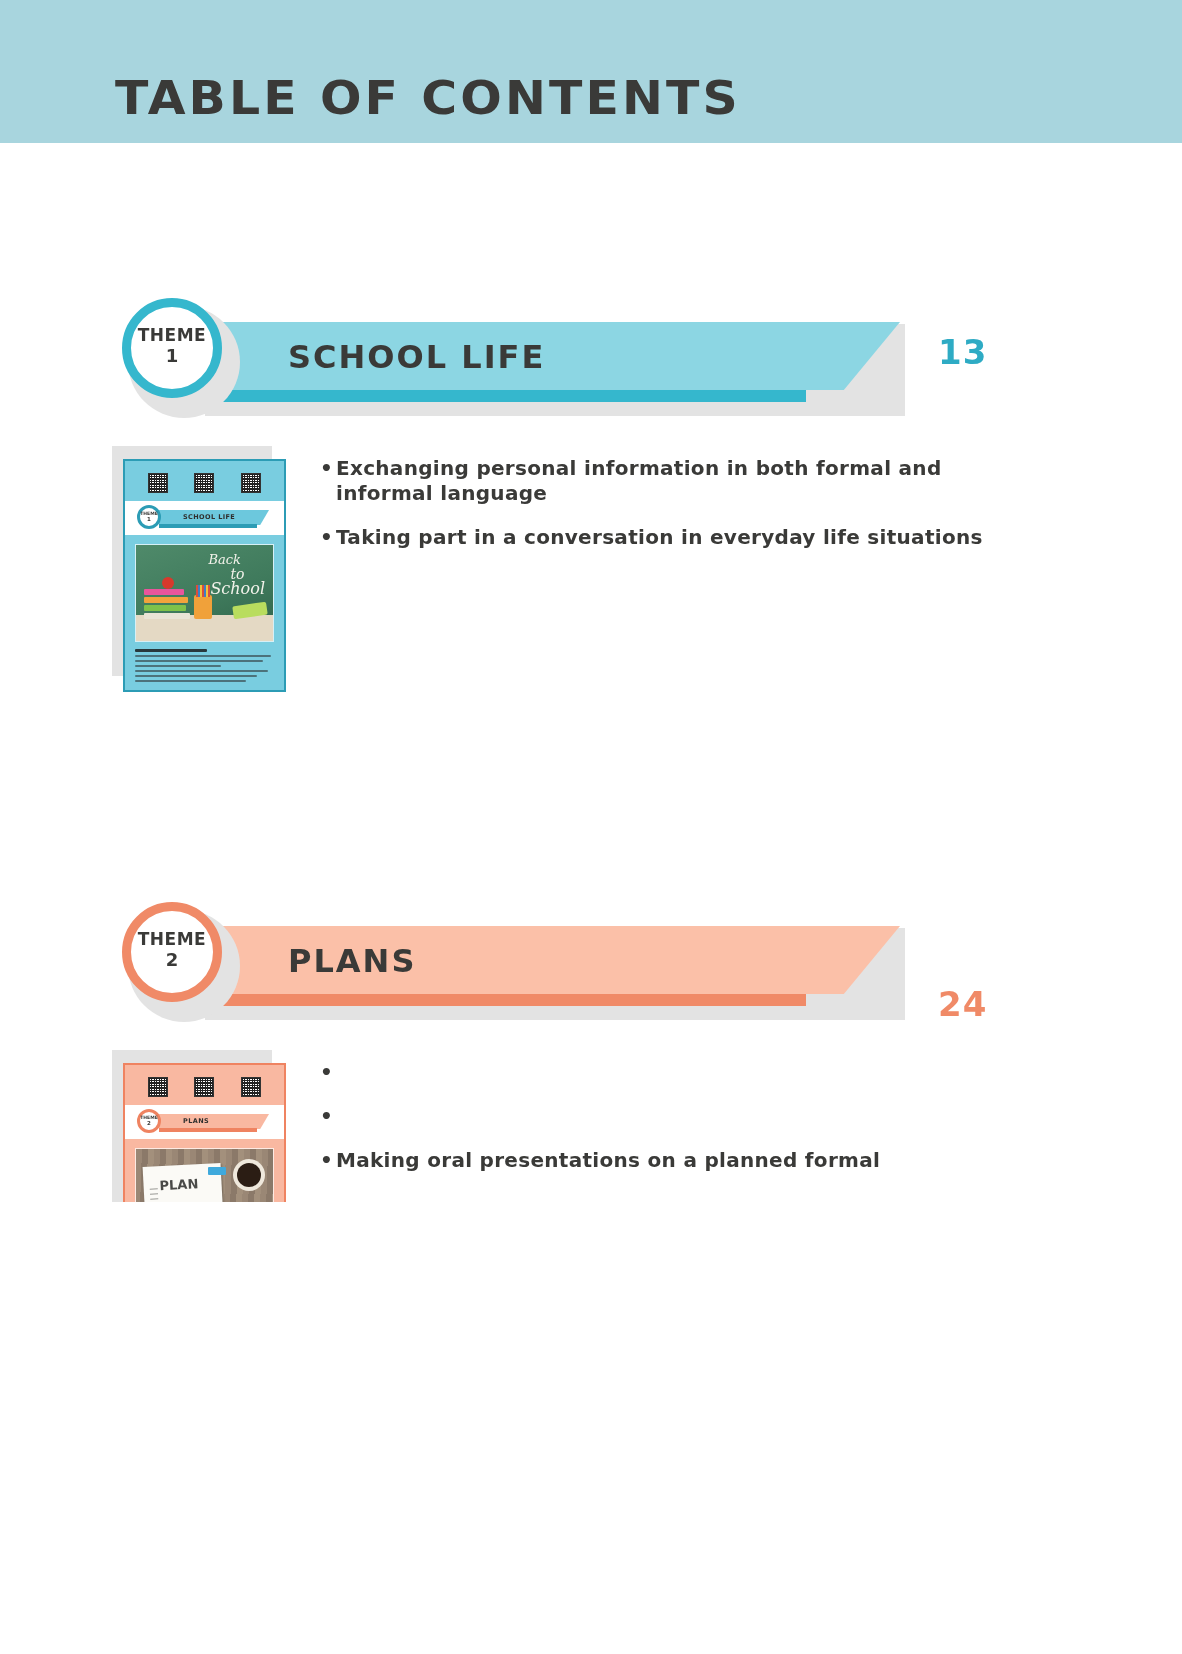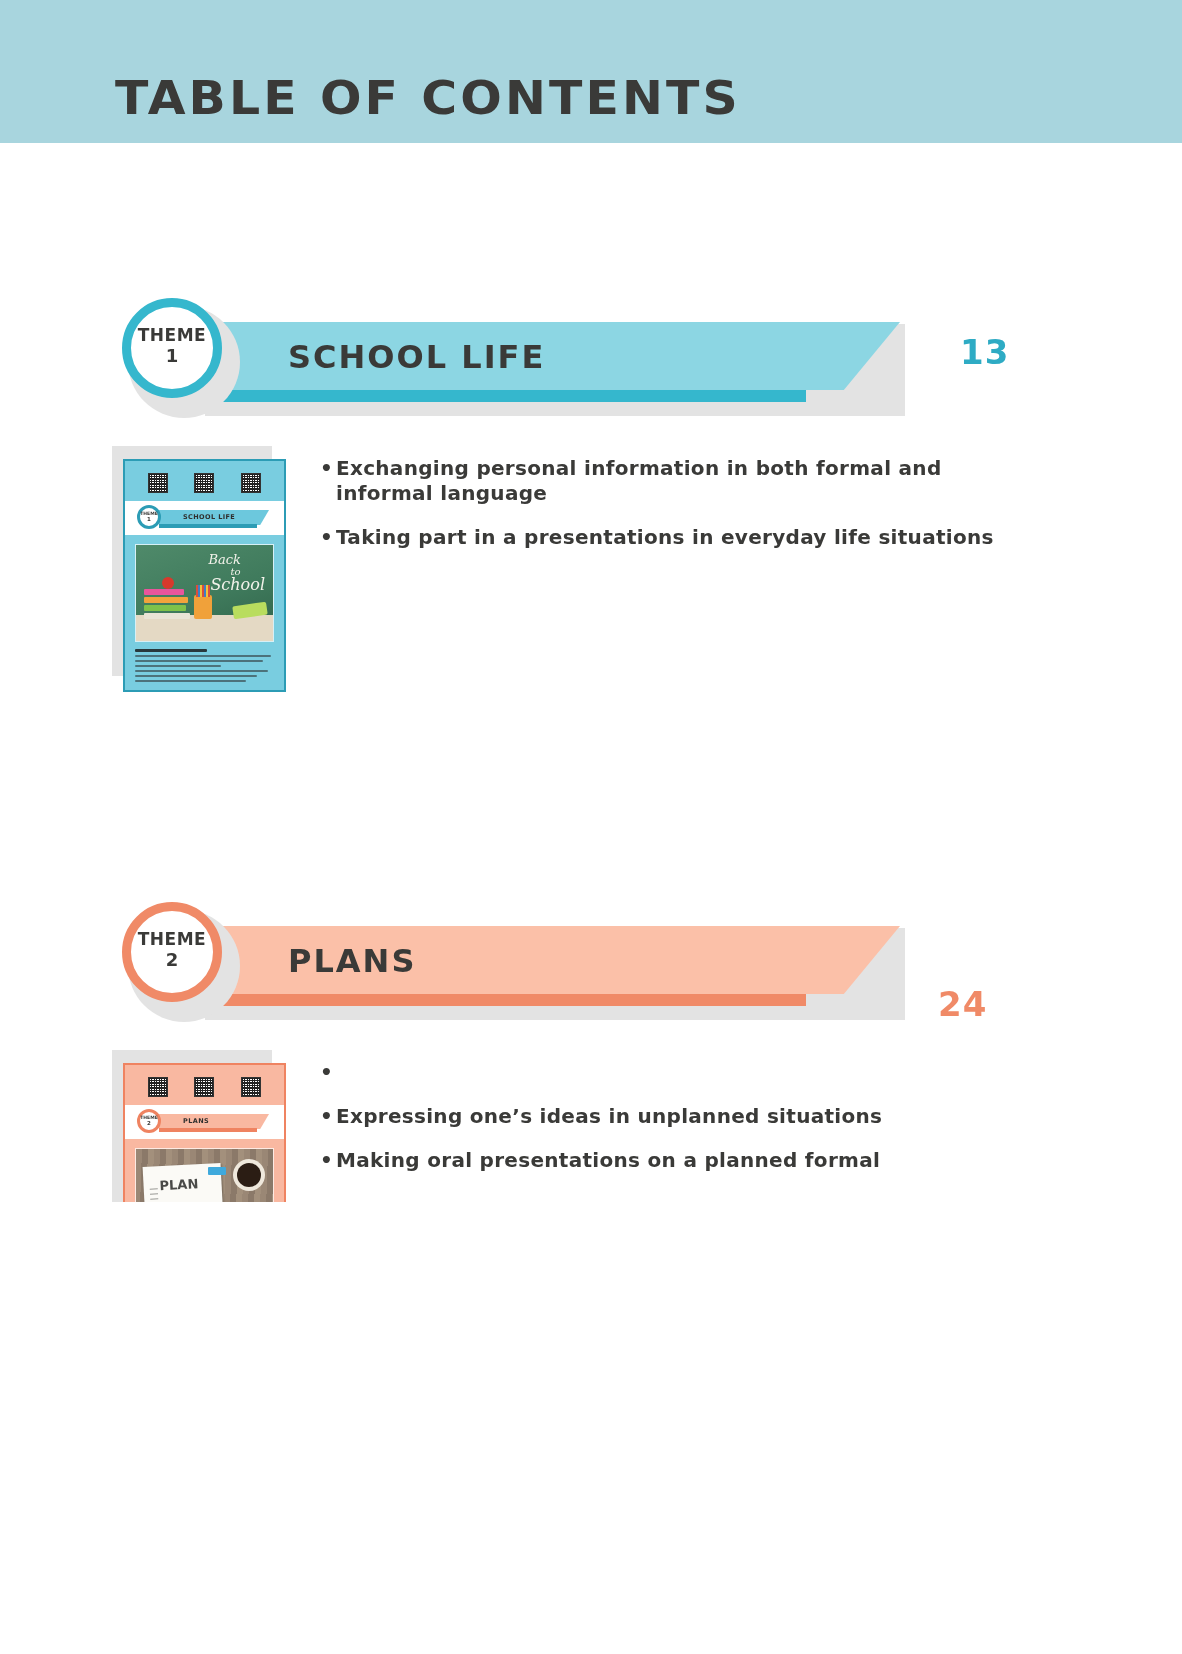--- a/index.html
+++ b/index.html
@@ -141,21 +141,21 @@
   }
 
   .page-num {
     position: absolute;
     left: 938px;
     top: 36px;
     font-size: 34px;
     font-weight: bold;
     letter-spacing: 1px;
   }
-  .theme-1 .page-num { color: #2eabc4; margin-left: 22px; }
+  .theme-1 .page-num { color: #2eabc4; }
   .theme-2 .page-num { color: #f08a67; margin-top: 48px; }
 
   
   .bullets {
     position: absolute;
     left: 320px;
     top: 160px;
     width: 700px;
   }
   .theme-2 .bullets { top: 160px; }
@@ -319,21 +319,21 @@
   .photo-school .ruler {
     position: absolute; right: 6px; bottom: 24px; width: 34px; height: 13px;
     background: #b9dd5e; border-radius: 2px; transform: rotate(-8deg);
   }
   .photo-school .chalk {
     position: absolute; right: 8px; top: 8px; color: #f2f2ea;
     font-family: "DejaVu Serif", serif; font-style: italic; font-size: 13px;
     line-height: 1.05; text-align: left;
   }
   .photo-school .chalk b { display:block; font-weight: normal; }
-  .photo-school .chalk .w2 { font-size: 10px; margin-left: 22px; }
+  .photo-school .chalk .w2 { font-size: 14px; margin-left: 22px; }
   .photo-school .chalk .w3 { font-size: 16px; margin-left: 2px; }
 
   
   .photo-plan {
     width: 100%;
     height: 100%;
     background: repeating-linear-gradient(92deg, #9a8775 0 6px, #8b7969 6px 12px, #a3907c 12px 18px);
     position: relative;
   }
   .photo-plan .note {
@@ -424,21 +424,21 @@
       <div class="page-num">13</div>
     </div>
 
     <div class="bullets">
       <div class="bullet">
         <span class="bullet-dot">•</span>
         <span>Exchanging personal information in both formal and informal language</span>
       </div>
       <div class="bullet">
         <span class="bullet-dot">•</span>
-        <span>Taking part in a presentations in everyday life situations</span>
+        <span>Taking part in a conversation in everyday life situations</span>
       </div>
     </div>
 
     <div class="thumb-wrap">
       <div class="thumb-shadow"></div>
       <div class="thumb">
         <div class="qr-row">
           <div class="qr"></div>
           <div class="qr"></div>
           <div class="qr"></div>
@@ -499,21 +499,20 @@
       <div class="bar-label">PLANS</div>
       <div class="page-num">24</div>
     </div>
 
     <div class="bullets">
       <div class="bullet">
         <span class="bullet-dot">•</span>
       </div>
       <div class="bullet">
         <span class="bullet-dot">•</span>
-        <span>Expressing one’s ideas in unplanned situations</span>
       </div>
       <div class="bullet">
         <span class="bullet-dot">•</span>
         <span>Making oral presentations on a planned formal</span>
       </div>
     </div>
 
     <div class="thumb-wrap">
       <div class="thumb-shadow"></div>
       <div class="thumb">

